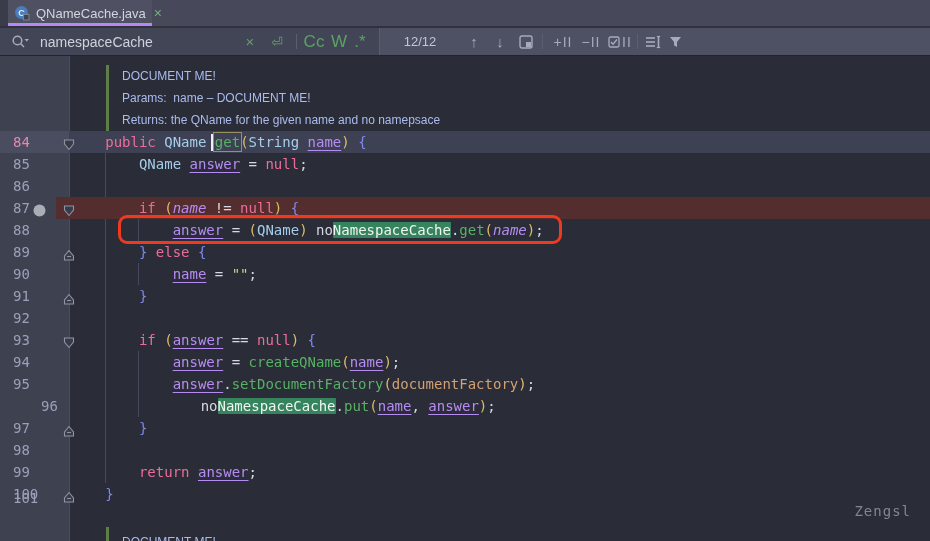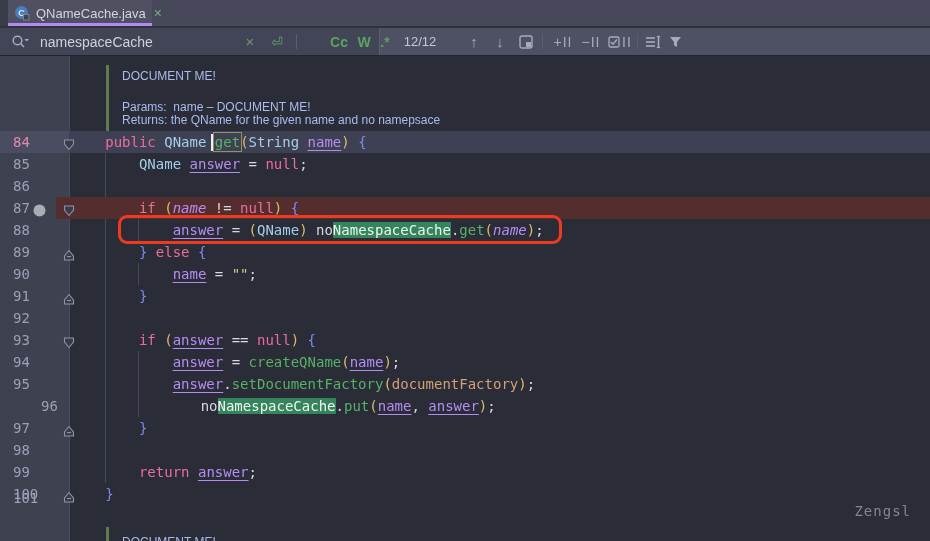--- a/index.html
+++ b/index.html
@@ -21,21 +21,21 @@
   
   .searchbar{position:absolute;left:0;top:28px;width:930px;height:28px;background:#4e5063;
              border-bottom:1px solid #232433;}
   .searchfield{position:absolute;left:0;top:0;width:380px;height:27px;background:#424556;
                border-right:1px solid #5b5d6f;}
   .search-input{position:absolute;left:38px;top:0;width:200px;height:27px;background:transparent;
                 border:none;outline:none;color:#ced2dd;font-size:14px;font-family:"Liberation Sans",sans-serif;}
   .sb-icon{position:absolute;top:0;height:27px;display:flex;align-items:center;justify-content:center;
            color:#a6abbc;cursor:pointer;}
   .sb-text{font-size:13px;color:#c3c7d4;}
-  .sb-green{color:var(--toggle-green);font-weight:bold;font-size:14px;margin-left:25px;}
+  .sb-green{color:var(--toggle-green);font-weight:normal;font-size:17px;}
   .sb-div{position:absolute;top:6px;width:1px;height:15px;background:#5c5e70;}
   .subII{font-size:14px;letter-spacing:1px;vertical-align:-3px;margin-left:1px;text-align:center;}
 
   
   .editor{position:absolute;left:0;top:56px;width:930px;height:485px;background:var(--editor-bg);
           overflow:hidden;font-family:"DejaVu Sans Mono",monospace;}
   .gutterbg{position:absolute;left:0;top:0;width:69px;height:485px;background:var(--gutter-bg);}
   .guttersep{position:absolute;left:69px;top:0;width:1px;height:485px;background:#4a4d5d;}
   .row{position:absolute;left:0;width:930px;height:22px;}
   .row pre{position:absolute;left:71.5px;top:0;margin:0;font-family:"DejaVu Sans Mono",monospace;
@@ -158,21 +158,21 @@
   <div class="guide" style="left:138px;top:207px;height:22px;"></div>
   <div class="guide" style="left:138px;top:295px;height:66px;"></div>
 
   <div class="docbar" style="top:9px;height:66px;"></div>
   <div class="docbar" style="top:471px;height:14px;"></div>
 
   <div id="rows">
       <div class="row" style="top: 9px;">
         <span class="doctext">DOCUMENT ME!</span>
       </div>
-      <div class="row" style="top: 40px;">
+      <div class="row" style="top: 31px;">
         <span class="doctext">Params:  name – DOCUMENT ME!</span>
       </div>
       <div class="row" style="top: 53px;">
         <span class="doctext">Returns: the QName for the given name and no namepsace</span>
       </div>
       <div class="row" style="top: 75px;">
         <div class="rowbg" style="left:0;width:930px;background:var(--caret-line);"></div>
         <div class="rowbg" style="left:0;width:69px;background:var(--caret-line-gutter);"></div>
         <span class="lnum caret">84</span>
         <span class="gicon" style="left: 63px;"><svg width="12" height="12" viewBox="0 0 12 12">

